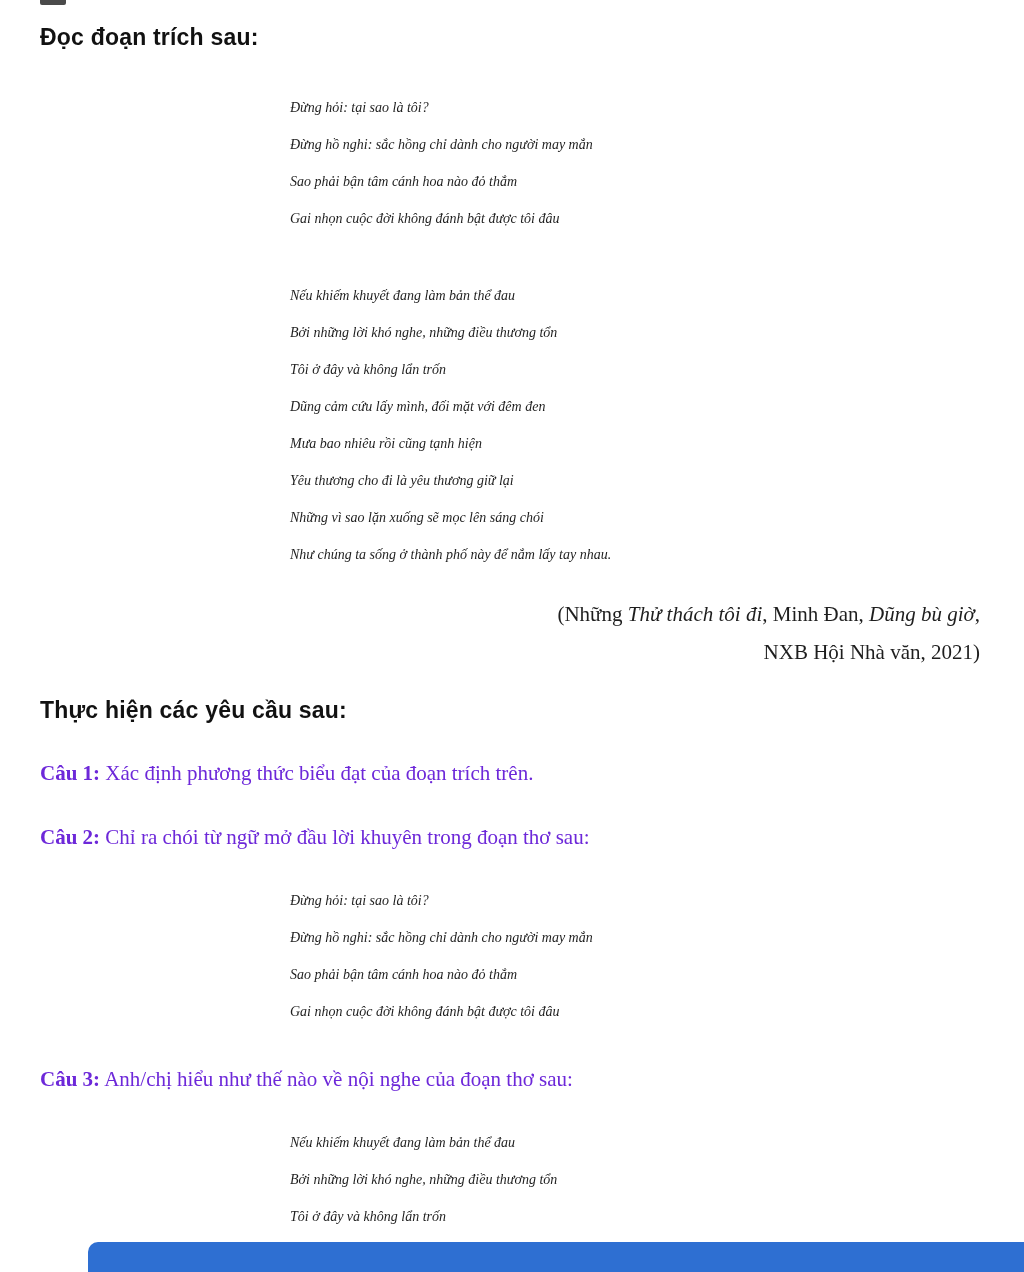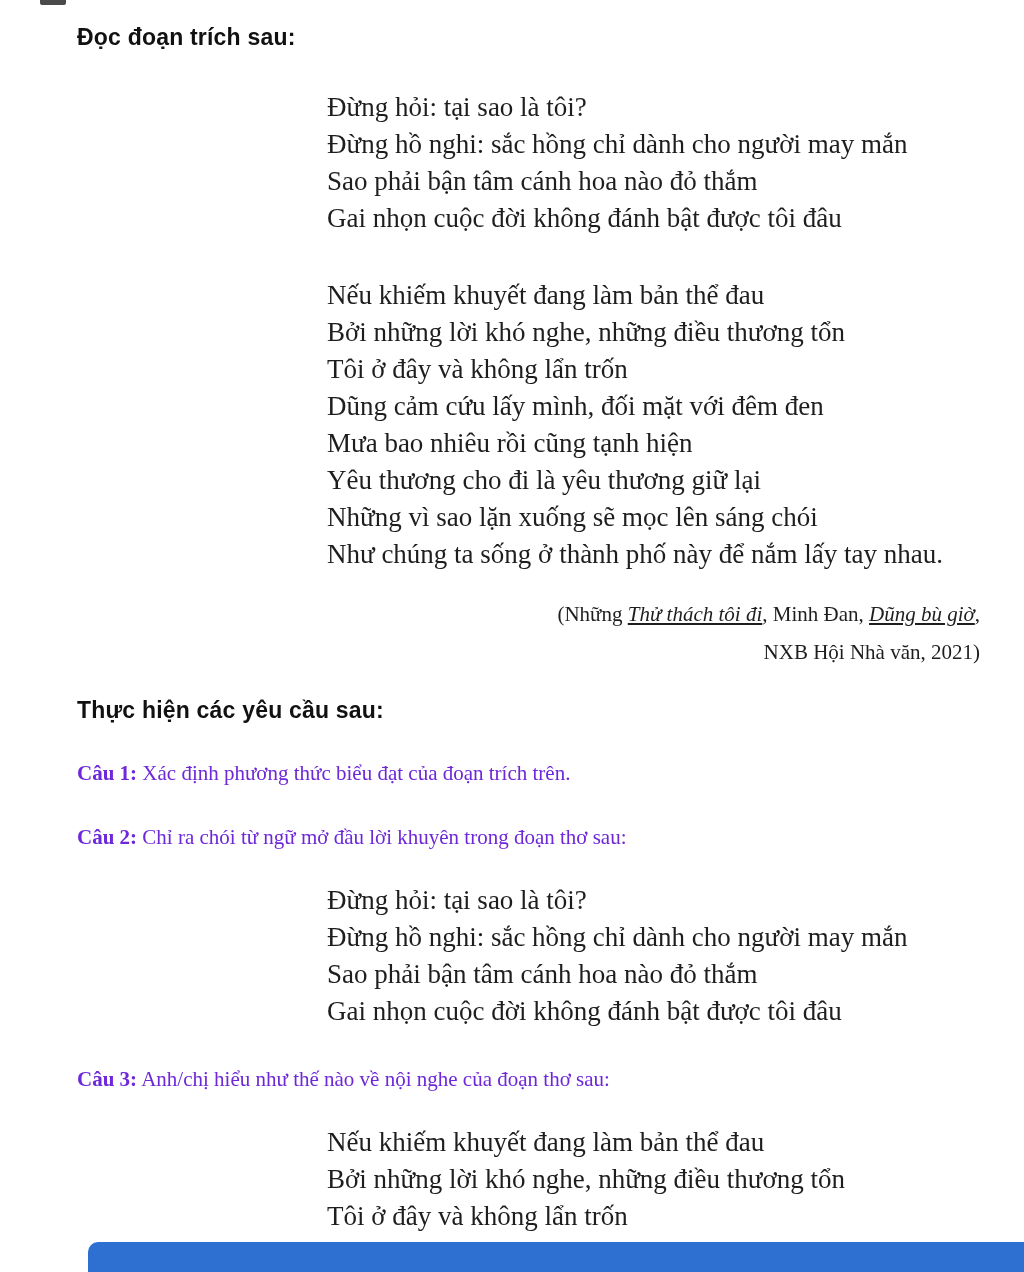--- a/index.html
+++ b/index.html
@@ -11,21 +11,20 @@
     position: relative;
     width: 1024px;
     height: 1272px;
     background: #ffffff;
     overflow: hidden;
     color: #1b1b1b;
     font-family: "Liberation Serif", serif;
   }
   .content {
     padding: 18px 44px 0 40px;
-    margin-left: 37px;
   }
   .remnant {
     position: absolute;
     top: 0;
     left: 40px;
     width: 26px;
     height: 5px;
     background: #2a2a2a;
     border-radius: 0 0 2px 2px;
     opacity: .85;
@@ -35,36 +34,37 @@
     font-weight: 700;
     font-size: 23px;
     letter-spacing: 0.2px;
     color: #111;
     margin: 0;
   }
   .heading-read { margin-top: 6px; }
   .heading-tasks { margin-top: 26px; }
   .poem-block {
     margin-left: 250px;
-    font-size: 27px;
+    font-style: italic;
+    font-size: 14px;
     line-height: 37px;
     color: #1e1e1e;
   }
   .poem-stanza-1 { margin-top: 38px; }
   .poem-stanza-2 { margin-top: 40px; }
   .poem-q { margin-top: 30px; margin-bottom: 34px; }
   .poem-line { white-space: nowrap; }
   .attribution {
     text-align: right;
     font-size: 21px;
     line-height: 38px;
     margin-top: 22px;
     color: #1e1e1e;
   }
-  .attribution .work { font-style: italic; text-decoration: underline; }
+  .attribution .work { font-style: italic; }
   .question {
     font-size: 21px;
     line-height: 30px;
     margin-top: 34px;
     color: #6d28d9;
   }
   .q-label { font-weight: 700; }
   .bottom-banner {
     position: absolute;
     left: 88px;

